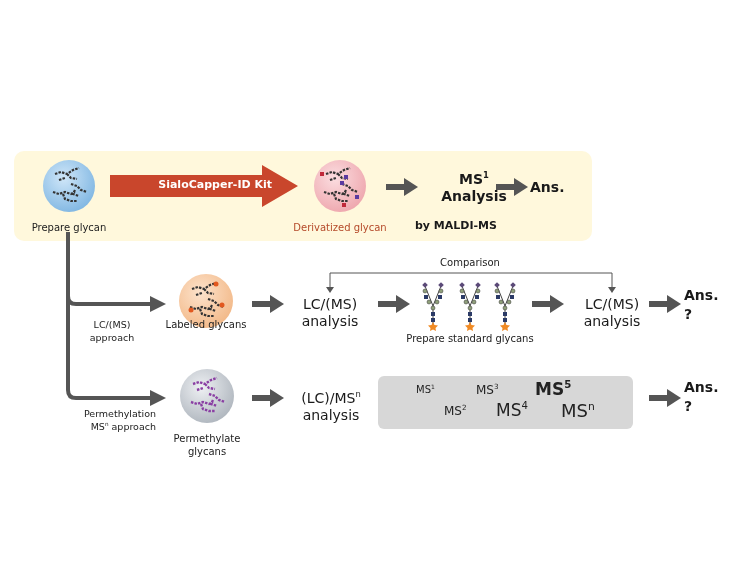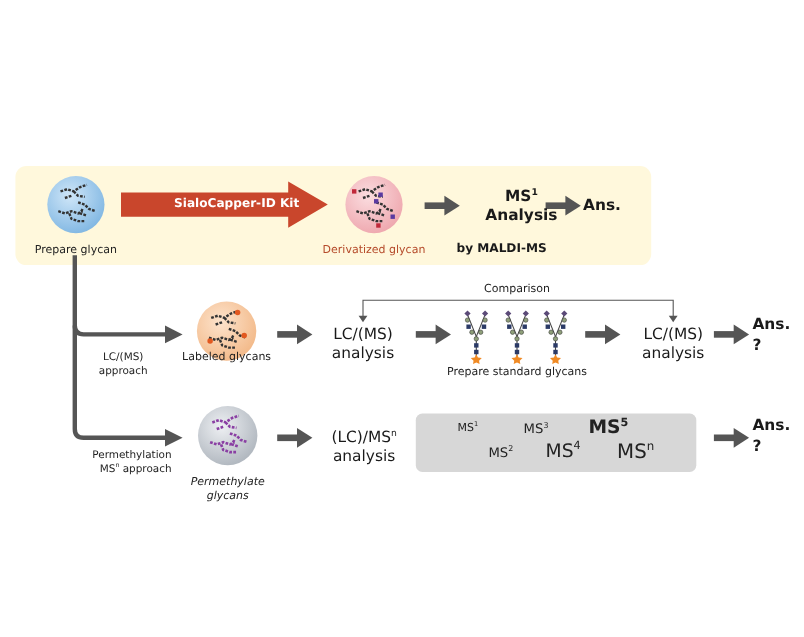--- a/index.html
+++ b/index.html
@@ -211,21 +211,21 @@
 </div>
 <div class="ans" style="left:684px; top:286px; width:44px;">
   <span>Ans.</span><br>
   <span>?</span>
 </div>
 
 <div class="lbl" style="left:70px; top:407px; width:86px; line-height:13px; font-size:9.5px;text-align:right;">
   <span>Permethylation</span><br>
   <span>MS</span><sup>n</sup><span> approach</span>
 </div>
-<div class="lbl" style="left:165px; top:432px; width:84px; line-height:13px;font-style:italic;">
+<div class="lbl" style="left:165px; top:432px; width:84px; line-height:13px;">
   <span>Permethylate</span><br>
   <span>glycans</span>
 </div>
 <div class="big" style="left:290px; top:390px; width:82px;">
   <span>(LC)/MS</span><sup>n</sup><br>
   <span>analysis</span>
 </div>
 
 <div class="abs grey-box"></div>
 <div class="ms" style="left:416px; top:384px; font-size:10px;"><span>MS</span><sup>1</sup></div>

